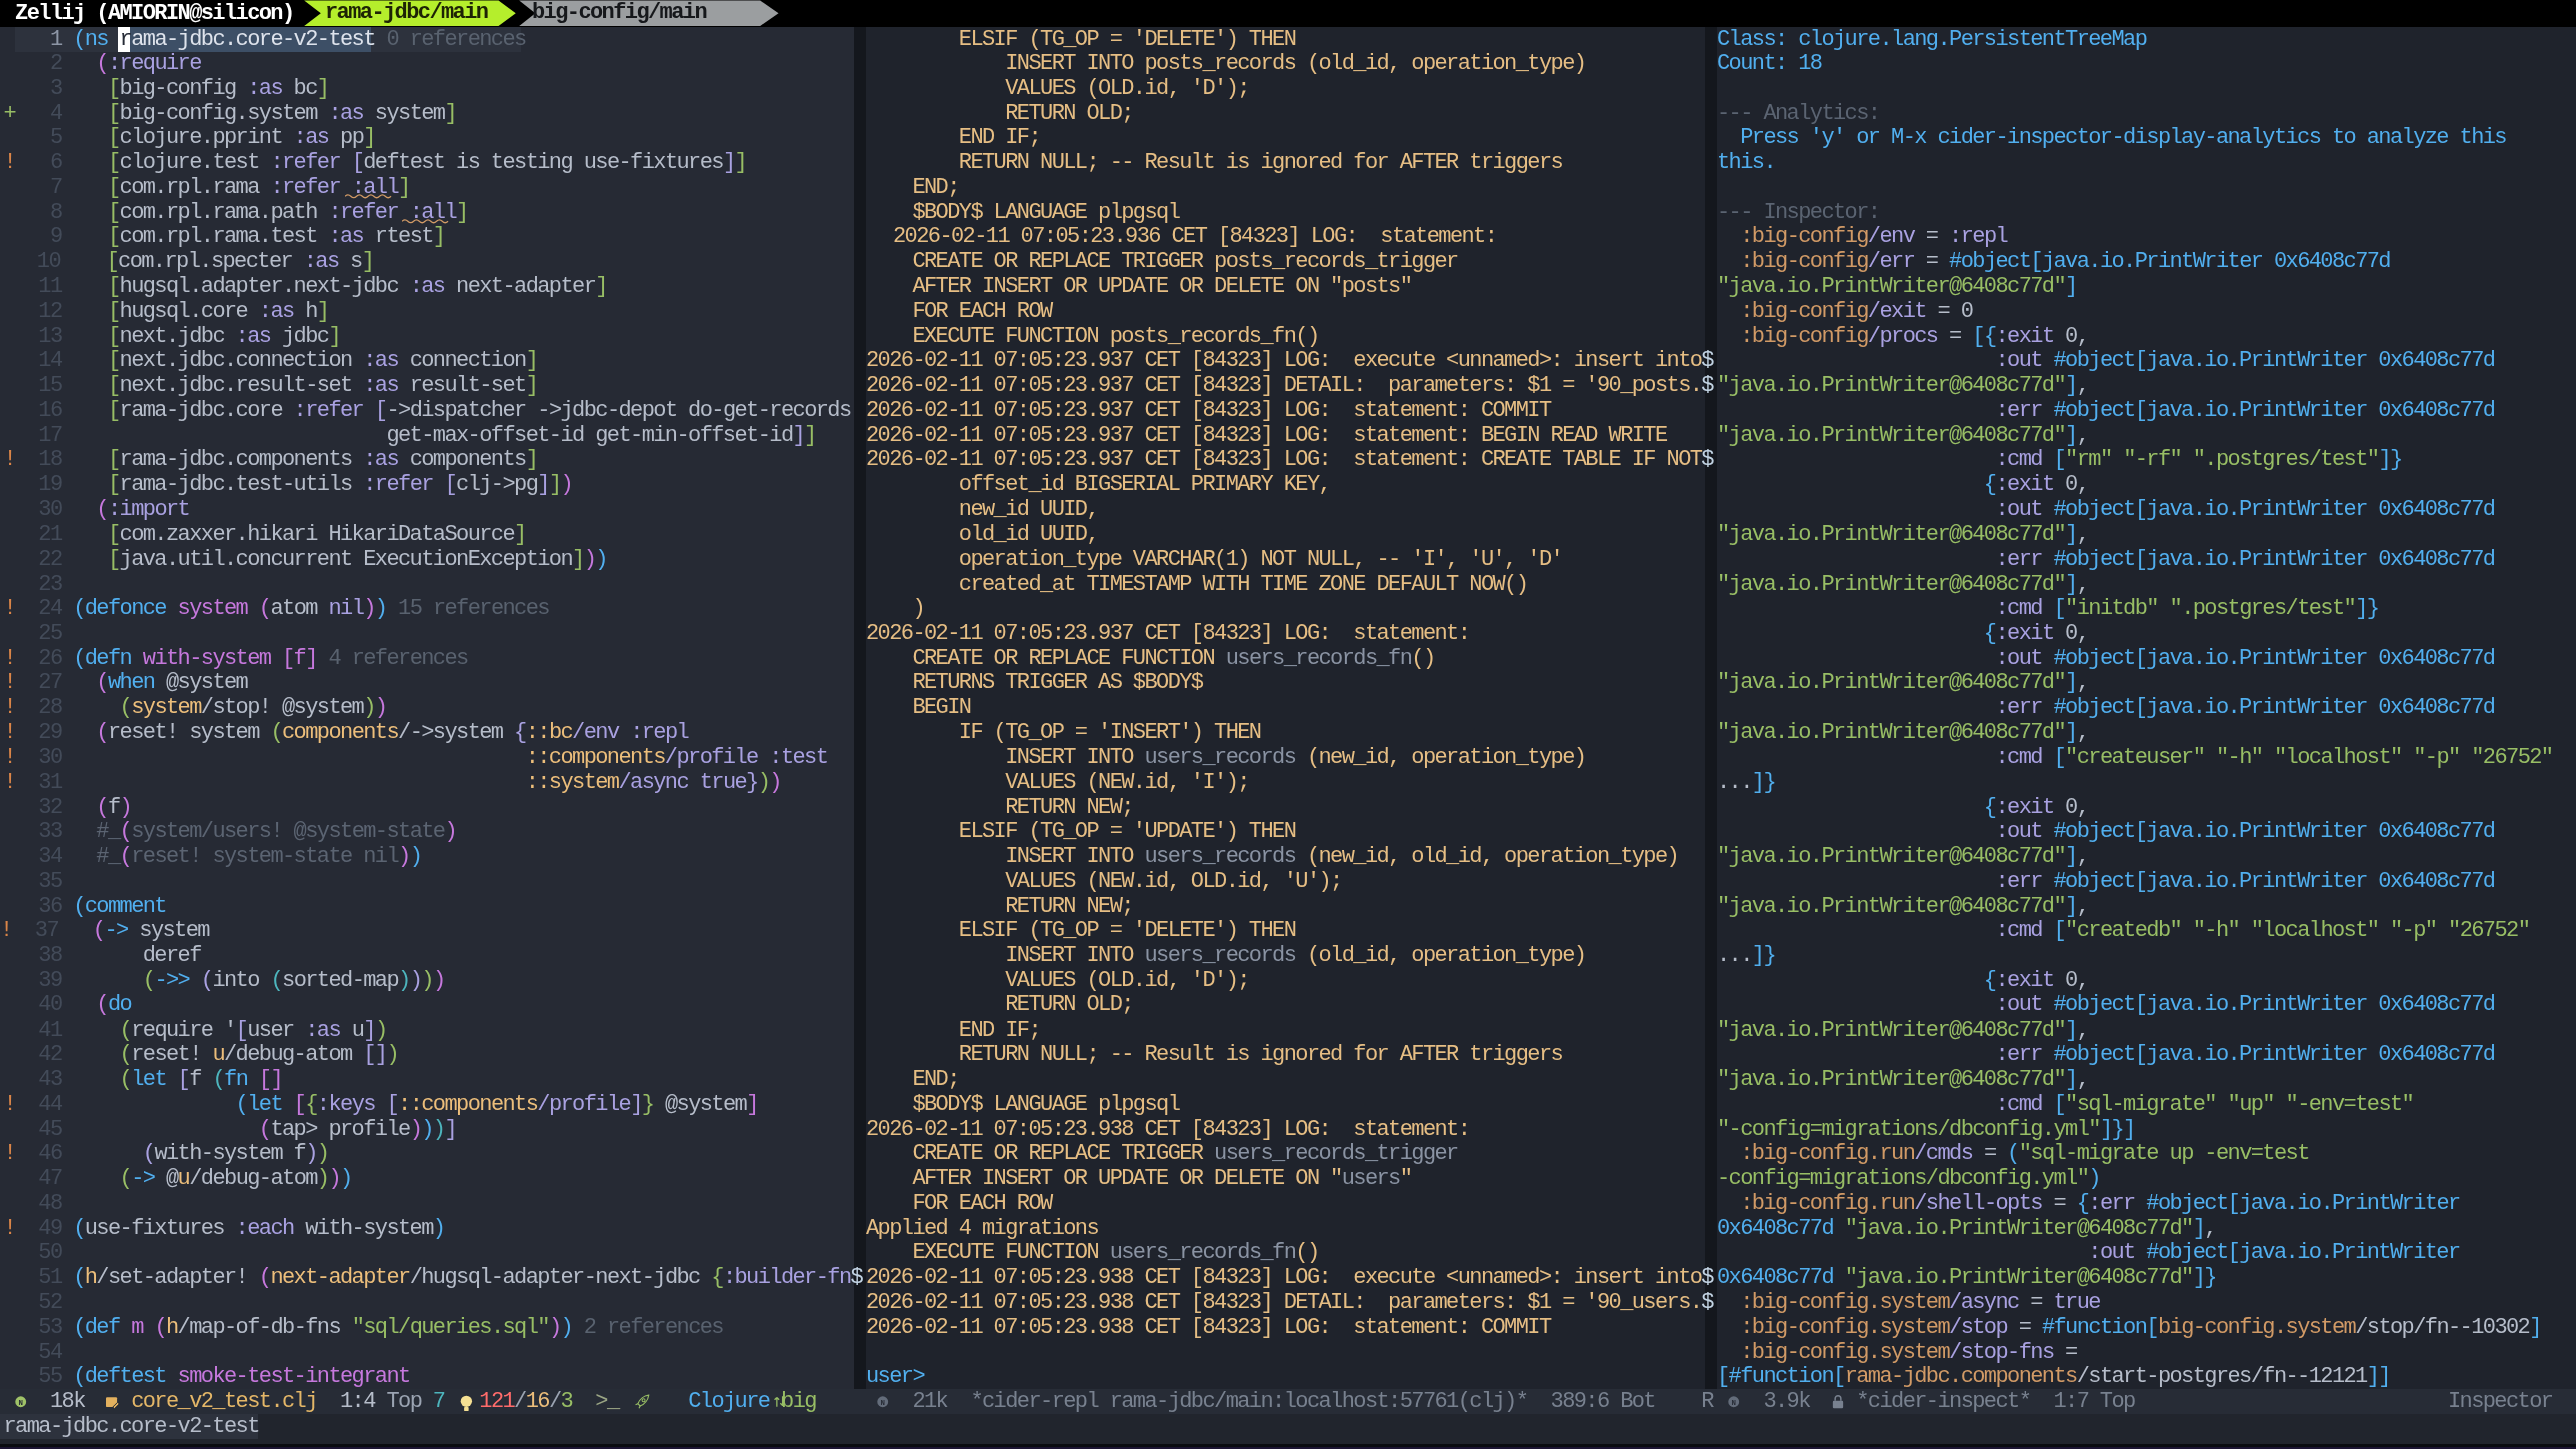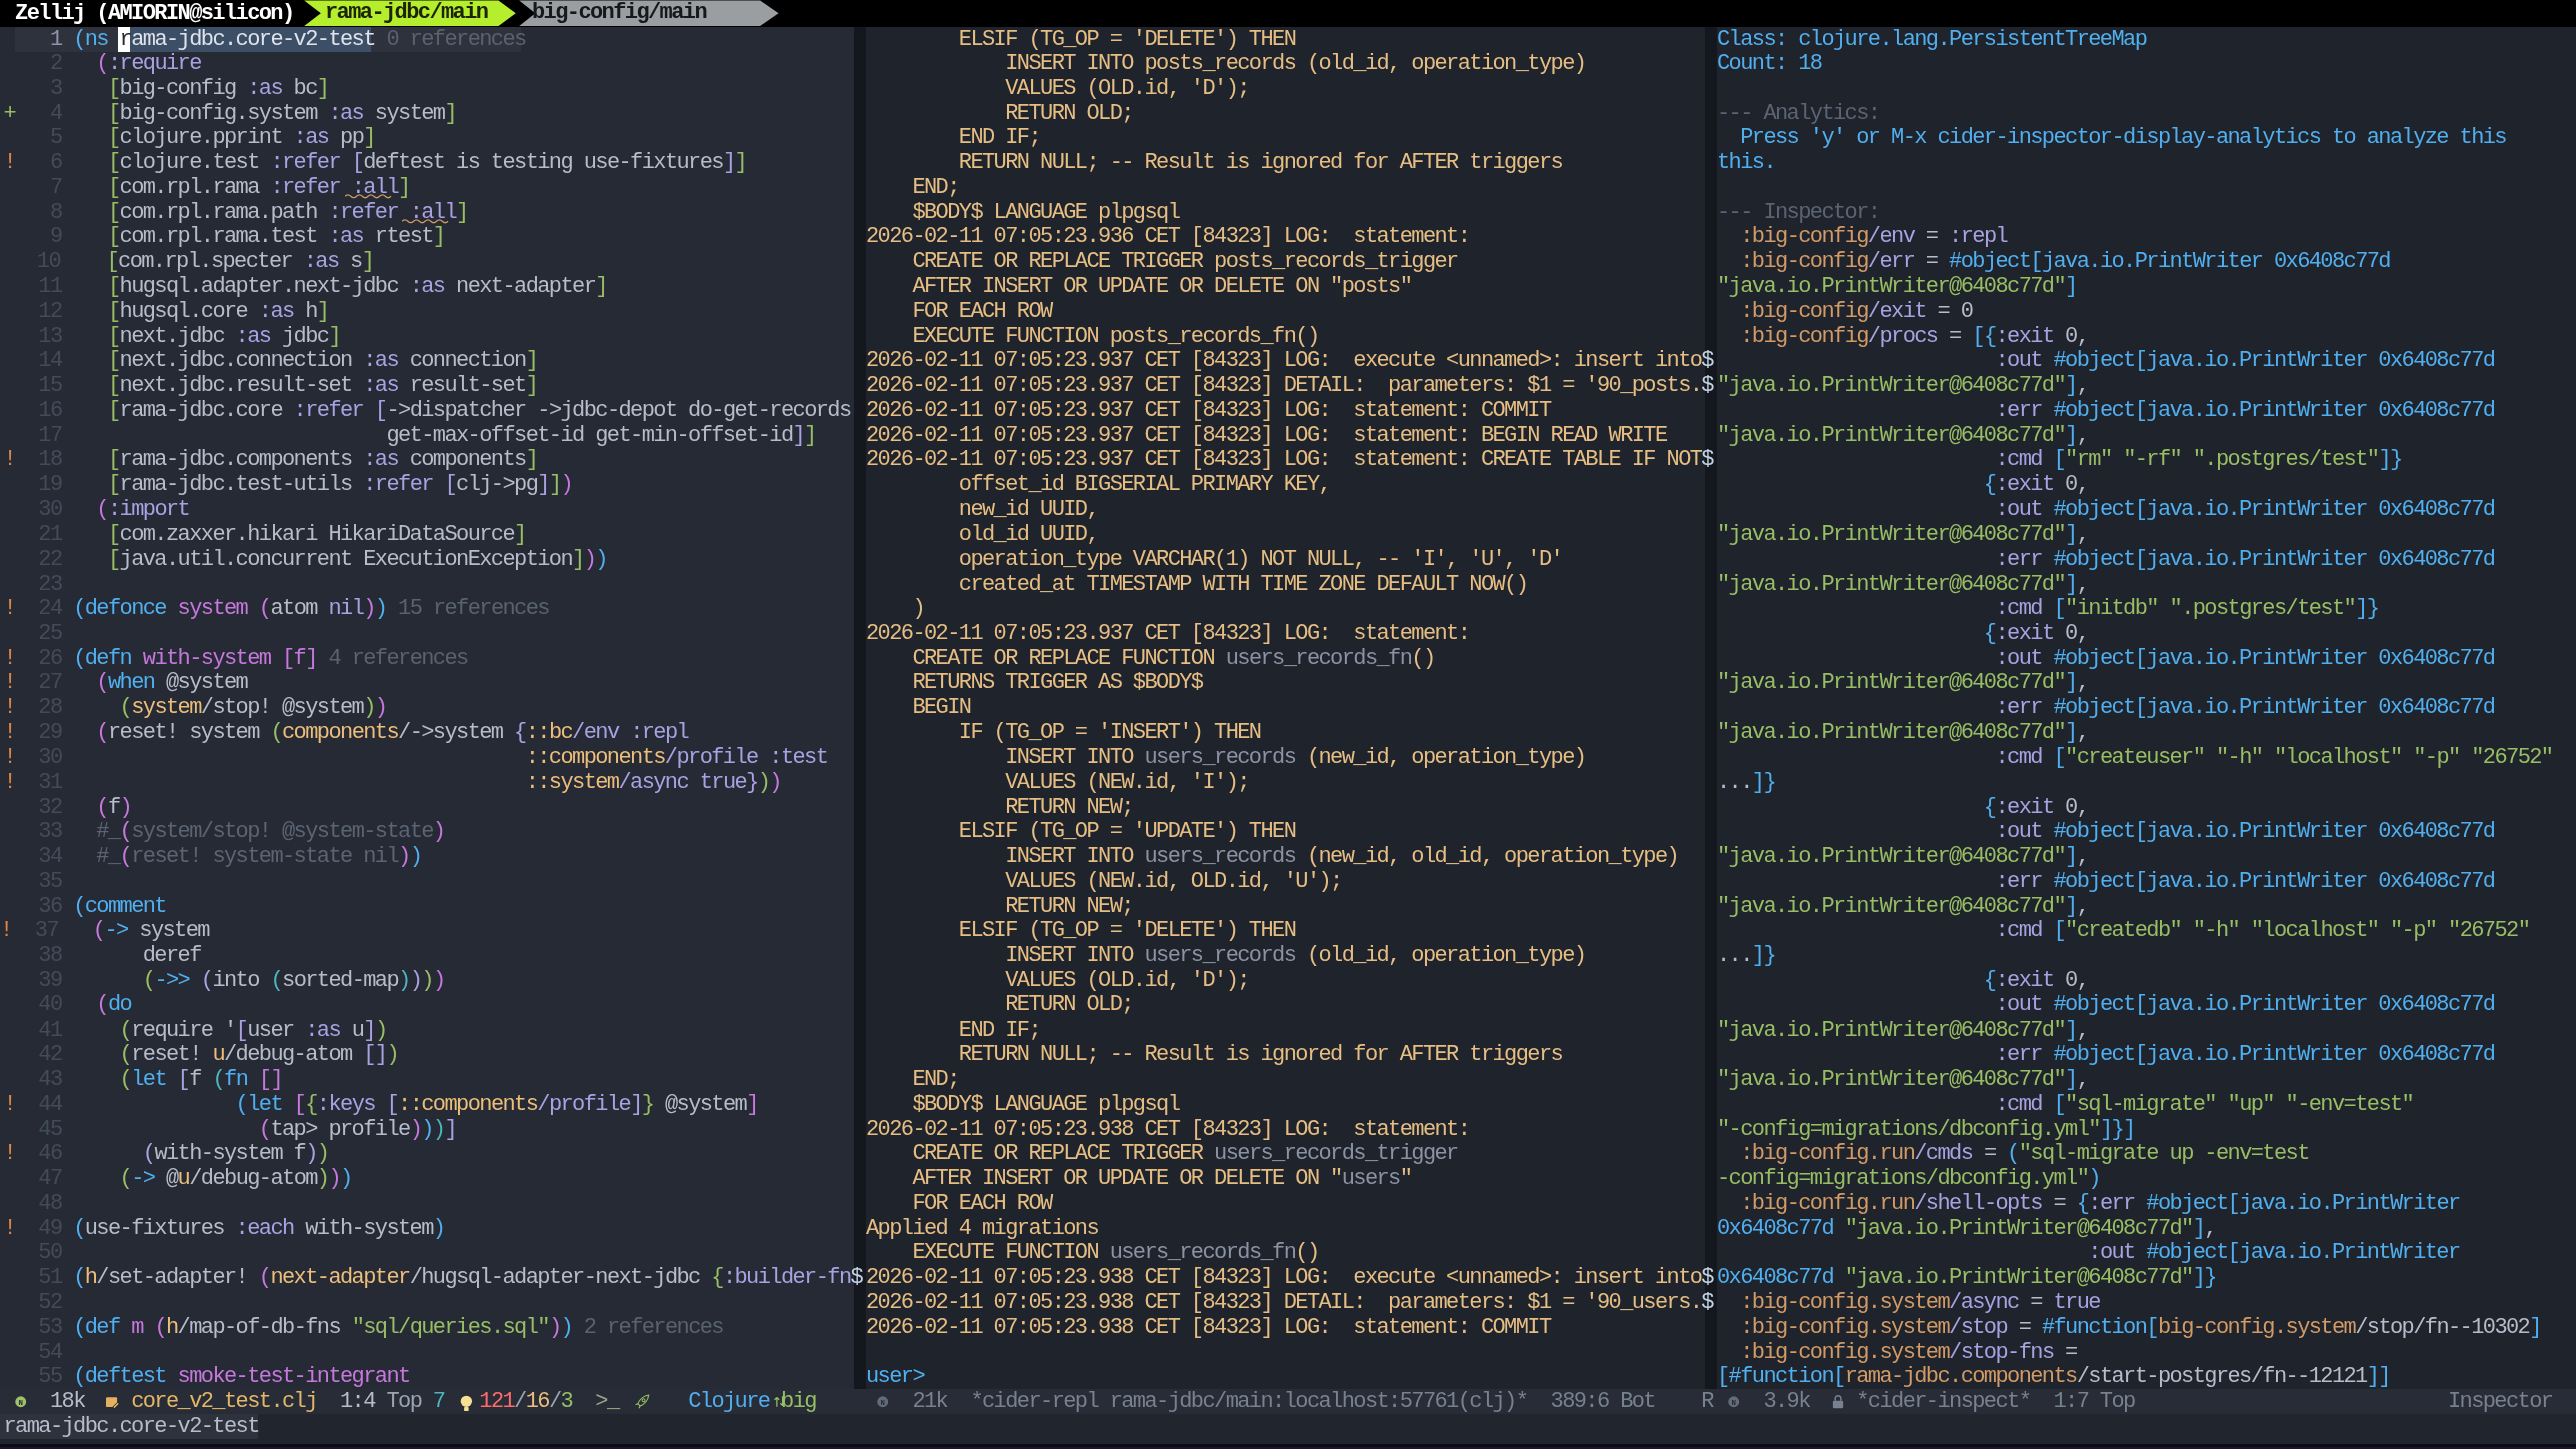--- a/index.html
+++ b/index.html
@@ -76,21 +76,21 @@
 <pre class="l" style="top:572px;left:3.5px">  <span class="n"> 23 </span></pre>
 <pre class="l" style="top:596px;left:3.5px"><span class="s">! </span><span class="n"> 24 </span><span class="b">(</span><span class="b">defonce</span><span class="w"> </span><span class="m">system</span><span class="w"> </span><span class="m">(</span><span class="w">atom </span><span class="v">nil</span><span class="m">)</span><span class="b">)</span><span class="w"> </span><span class="e">15 references</span></pre>
 <pre class="l" style="top:621px;left:3.5px">  <span class="n"> 25 </span></pre>
 <pre class="l" style="top:646px;left:3.5px"><span class="s">! </span><span class="n"> 26 </span><span class="b">(</span><span class="b">defn</span><span class="w"> </span><span class="m">with-system</span><span class="w"> </span><span class="m">[f]</span><span class="w"> </span><span class="e">4 references</span></pre>
 <pre class="l" style="top:670px;left:3.5px"><span class="s">! </span><span class="n"> 27 </span>  <span class="m">(</span><span class="b">when</span><span class="w"> @system</span></pre>
 <pre class="l" style="top:695px;left:3.5px"><span class="s">! </span><span class="n"> 28 </span>    <span class="g">(</span><span class="y">system</span><span class="w">/stop! @system</span><span class="g">)</span><span class="m">)</span></pre>
 <pre class="l" style="top:720px;left:3.5px"><span class="s">! </span><span class="n"> 29 </span>  <span class="m">(</span><span class="w">reset! system </span><span class="g">(</span><span class="y">components</span><span class="w">/-&gt;system </span><span class="v">{</span><span class="y">::bc</span><span class="v">/env</span><span class="w"> </span><span class="v">:repl</span></pre>
 <pre class="l" style="top:745px;left:3.5px"><span class="s">! </span><span class="n"> 30 </span>                                       <span class="y">::components</span><span class="v">/profile</span><span class="w"> </span><span class="v">:test</span></pre>
 <pre class="l" style="top:770px;left:3.5px"><span class="s">! </span><span class="n"> 31 </span>                                       <span class="y">::system</span><span class="v">/async</span><span class="w"> </span><span class="v">true</span><span class="v">}</span><span class="g">)</span><span class="m">)</span></pre>
 <pre class="l" style="top:795px;left:3.5px">  <span class="n"> 32 </span>  <span class="m">(</span><span class="w">f</span><span class="m">)</span></pre>
-<pre class="l" style="top:819px;left:3.5px">  <span class="n"> 33 </span>  <span class="c">#_</span><span class="m">(</span><span class="c">system/stop! @system-state</span><span class="m">)</span></pre>
+<pre class="l" style="top:819px;left:3.5px">  <span class="n"> 33 </span>  <span class="c">#_</span><span class="m">(</span><span class="c">system/users! @system-state</span><span class="m">)</span></pre>
 <pre class="l" style="top:844px;left:3.5px">  <span class="n"> 34 </span>  <span class="c">#_</span><span class="m">(</span><span class="c">reset! system-state nil</span><span class="m">)</span><span class="b">)</span></pre>
 <pre class="l" style="top:869px;left:3.5px">  <span class="n"> 35 </span></pre>
 <pre class="l" style="top:894px;left:3.5px">  <span class="n"> 36 </span><span class="b">(</span><span class="b">comment</span></pre>
 <pre class="l" style="top:918px;left:0"><span class="s">! </span><span class="n"> 37 </span>  <span class="m">(</span><span class="b">-&gt;</span><span class="w"> system</span></pre>
 <pre class="l" style="top:943px;left:3.5px">  <span class="n"> 38 </span>      <span class="w">deref</span></pre>
 <pre class="l" style="top:968px;left:3.5px">  <span class="n"> 39 </span>      <span class="g">(</span><span class="b">-&gt;&gt;</span><span class="w"> </span><span class="v">(</span><span class="w">into </span><span class="t">(</span><span class="w">sorted-map</span><span class="t">)</span><span class="v">)</span><span class="g">)</span><span class="m">)</span></pre>
 <pre class="l" style="top:992px;left:3.5px">  <span class="n"> 40 </span>  <span class="m">(</span><span class="b">do</span></pre>
 <pre class="l" style="top:1018px;left:3.5px">  <span class="n"> 41 </span>    <span class="g">(</span><span class="w">require </span><span class="w">'</span><span class="v">[</span><span class="w">user </span><span class="v">:as</span><span class="w"> u</span><span class="v">]</span><span class="g">)</span></pre>
 <pre class="l" style="top:1042px;left:3.5px">  <span class="n"> 42 </span>    <span class="g">(</span><span class="w">reset! </span><span class="y">u</span><span class="w">/debug-atom </span><span class="v">[]</span><span class="g">)</span></pre>
 <pre class="l" style="top:1067px;left:3.5px">  <span class="n"> 43 </span>    <span class="g">(</span><span class="b">let</span><span class="w"> </span><span class="v">[</span><span class="w">f </span><span class="t">(</span><span class="b">fn</span><span class="w"> </span><span class="m">[]</span></pre>
@@ -107,21 +107,21 @@
 <pre class="l" style="top:1340px;left:3.5px">  <span class="n"> 54 </span></pre>
 <pre class="l" style="top:1364px;left:3.5px">  <span class="n"> 55 </span><span class="b">(</span><span class="b">deftest</span><span class="w"> </span><span class="m">smoke-test-integrant</span></pre>
 <pre class="l" style="top:26.5px;left:866px"><span class="T">        ELSIF (TG_OP = 'DELETE') THEN</span></pre>
 <pre class="l" style="top:51px;left:866px"><span class="T">            INSERT INTO posts_records (old_id, operation_type)</span></pre>
 <pre class="l" style="top:76px;left:866px"><span class="T">            VALUES (OLD.id, 'D');</span></pre>
 <pre class="l" style="top:101px;left:866px"><span class="T">            RETURN OLD;</span></pre>
 <pre class="l" style="top:125px;left:866px"><span class="T">        END IF;</span></pre>
 <pre class="l" style="top:150px;left:866px"><span class="T">        RETURN NULL; -- Result is ignored for AFTER triggers</span></pre>
 <pre class="l" style="top:175px;left:866px"><span class="T">    END;</span></pre>
 <pre class="l" style="top:200px;left:866px"><span class="T">    $BODY$ LANGUAGE plpgsql</span></pre>
-<pre class="l" style="top:224px;left:866px"><span class="T">2026-02-11 07:05:23.936 CET [84323] LOG:  statement:</span></pre>
+<pre class="l" style="top:224px;left:893px"><span class="T">2026-02-11 07:05:23.936 CET [84323] LOG:  statement:</span></pre>
 <pre class="l" style="top:249px;left:866px"><span class="T">    CREATE OR REPLACE TRIGGER posts_records_trigger</span></pre>
 <pre class="l" style="top:274px;left:866px"><span class="T">    AFTER INSERT OR UPDATE OR DELETE ON "posts"</span></pre>
 <pre class="l" style="top:299px;left:866px"><span class="T">    FOR EACH ROW</span></pre>
 <pre class="l" style="top:324px;left:866px"><span class="T">    EXECUTE FUNCTION posts_records_fn()</span></pre>
 <pre class="l" style="top:348px;left:866px"><span class="T">2026-02-11 07:05:23.937 CET [84323] LOG:  execute &lt;unnamed&gt;: insert into</span><span class="d">$</span></pre>
 <pre class="l" style="top:373px;left:866px"><span class="T">2026-02-11 07:05:23.937 CET [84323] DETAIL:  parameters: $1 = '90_posts.</span><span class="d">$</span></pre>
 <pre class="l" style="top:398px;left:866px"><span class="T">2026-02-11 07:05:23.937 CET [84323] LOG:  statement: COMMIT</span></pre>
 <pre class="l" style="top:423px;left:866px"><span class="T">2026-02-11 07:05:23.937 CET [84323] LOG:  statement: BEGIN READ WRITE</span></pre>
 <pre class="l" style="top:447px;left:866px"><span class="T">2026-02-11 07:05:23.937 CET [84323] LOG:  statement: CREATE TABLE IF NOT</span><span class="d">$</span></pre>
 <pre class="l" style="top:472px;left:866px"><span class="T">        offset_id BIGSERIAL PRIMARY KEY,</span></pre>

